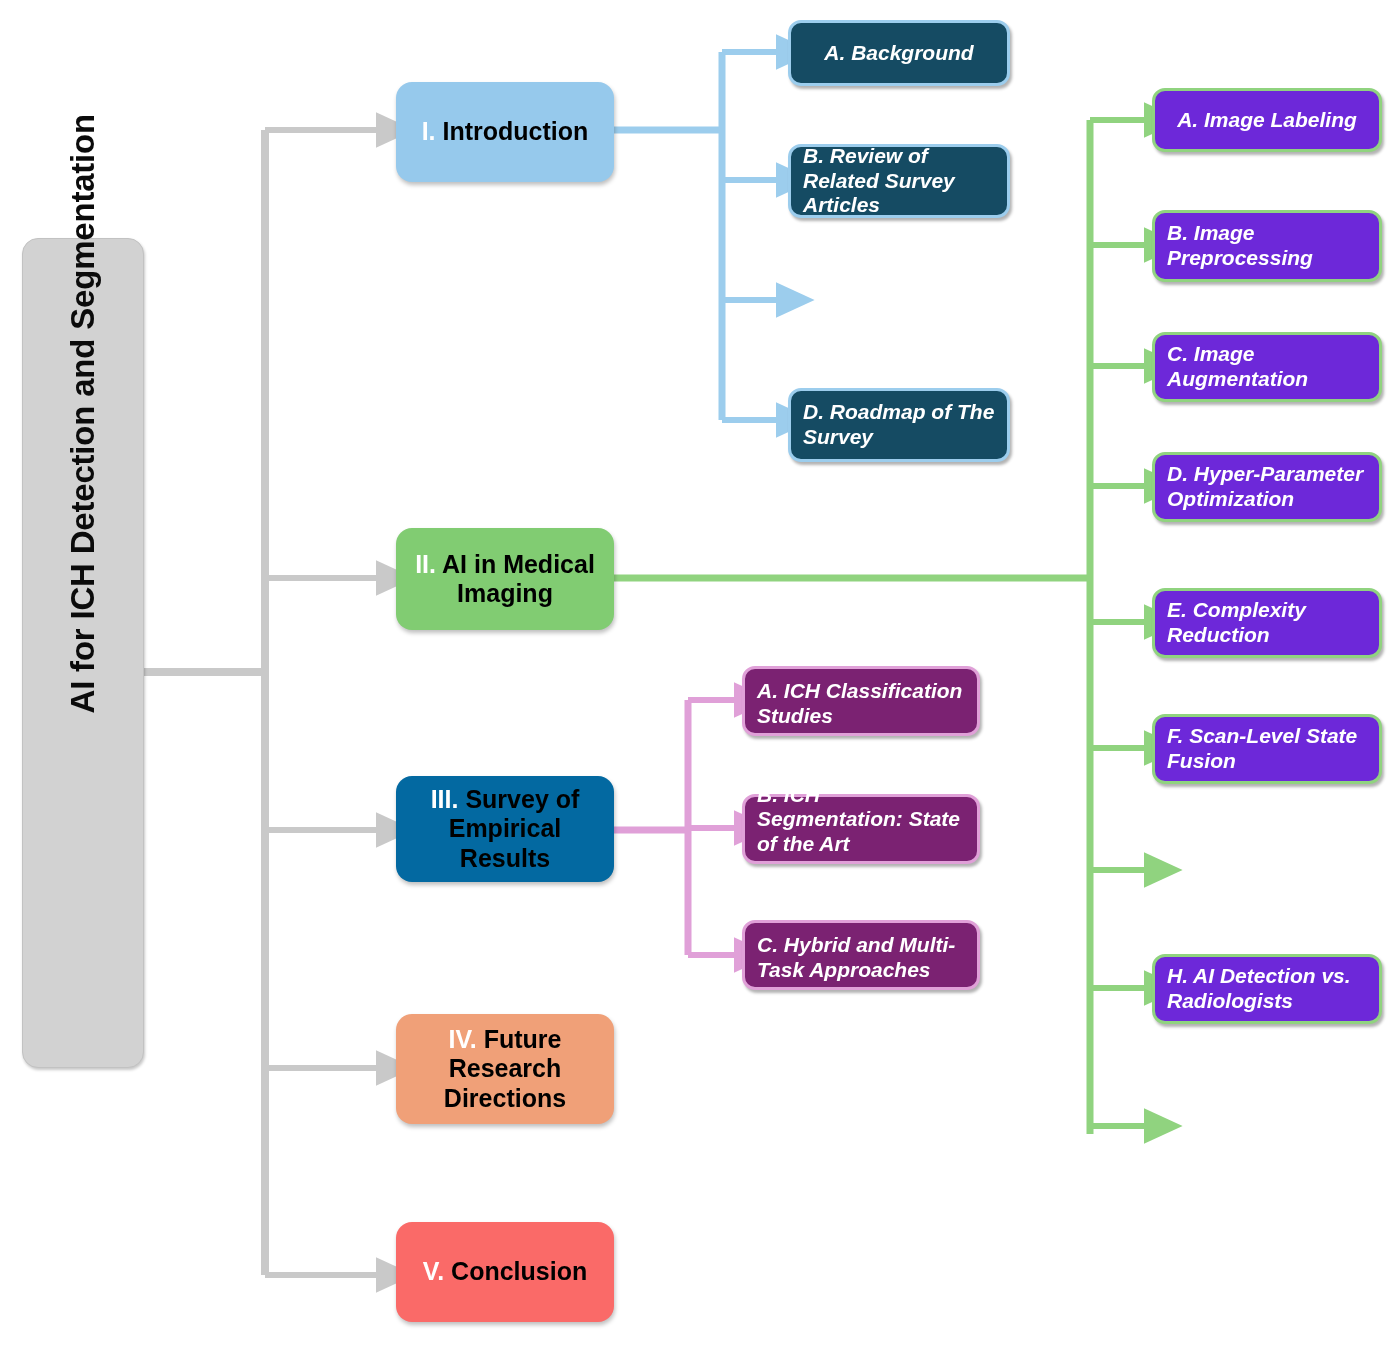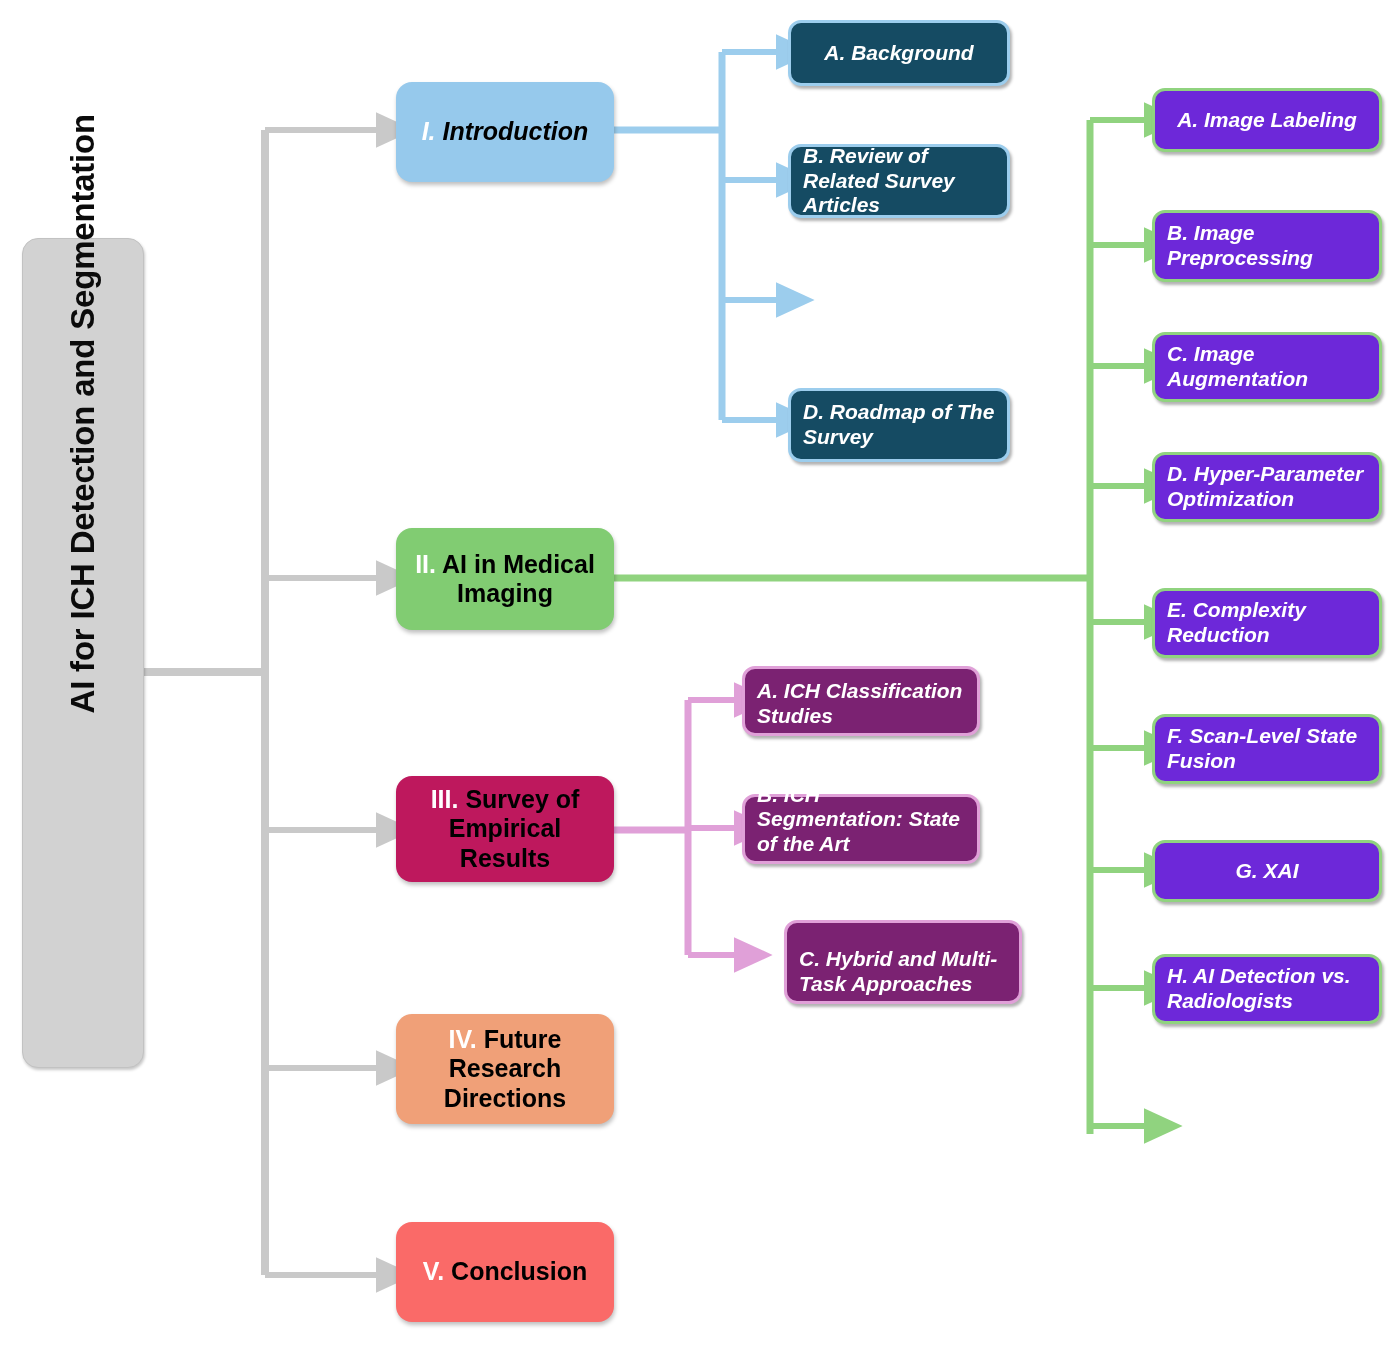--- a/index.html
+++ b/index.html
@@ -61,23 +61,23 @@
     border-radius: 16px;
     box-shadow: 1px 3px 4px rgba(0,0,0,0.25);
     font-size: 25px;
     font-weight: bold;
     color: #000000;
     padding: 4px 10px;
   }
   .lvl1 .num {
     color: #ffffff;
   }
-  .n-intro     { background: #96c9ec; font-style: italic; }
+  .n-intro     { background: #96c9ec; }
   .n-ai        { background: #81cc72; }
-  .n-survey    { background: #be185d; }
+  .n-survey    { background: #0369a1; }
   .n-future    { background: #f0a078; }
   .n-conc      { background: #fa6a68; }
 
   
   .lvl2 {
     border-radius: 13px;
     font-style: italic;
     font-weight: bold;
     font-size: 21px;
     color: #ffffff;
@@ -233,30 +233,27 @@
   </div>
   <div class="node lvl2 sub-green left" style="left:1152px; top:588px; width:230px; height:70px;">
     <span class="txt">E. Complexity Reduction</span>
   </div>
   <div class="node lvl2 sub-green left" style="left:1152px; top:452px; width:230px; height:70px;">
     <span class="txt">D. Hyper-Parameter Optimization</span>
   </div>
   <div class="node lvl2 sub-green left" style="left:1152px; top:714px; width:230px; height:70px;">
     <span class="txt">F. Scan-Level State Fusion</span>
   </div>
-  <div class="node lvl2 sub-green" style="left:1152px; top:840px; width:230px; height:62px;">
-    <span class="txt">G. XAI</span>
-  </div>
   <div class="node lvl2 sub-green left" style="left:1152px; top:954px; width:230px; height:70px;">
     <span class="txt">H. AI Detection vs. Radiologists</span>
   </div>
 
   <div class="node lvl2 sub-purple left" style="left:742px; top:666px; width:238px; height:70px;">
     <span class="txt">A. ICH Classification Studies</span>
   </div>
   <div class="node lvl2 sub-purple left" style="left:742px; top:794px; width:238px; height:70px;">
     <span class="txt">B. ICH Segmentation: State of the Art</span>
   </div>
-  <div class="node lvl2 sub-purple left" style="left:784px; top:920px; width:238px; height:84px;">
+  <div class="node lvl2 sub-purple left" style="left:742px; top:920px; width:238px; height:70px;">
     <span class="txt">C. Hybrid and Multi-Task Approaches</span>
   </div>
 
 </div>
 
 </body></html>

